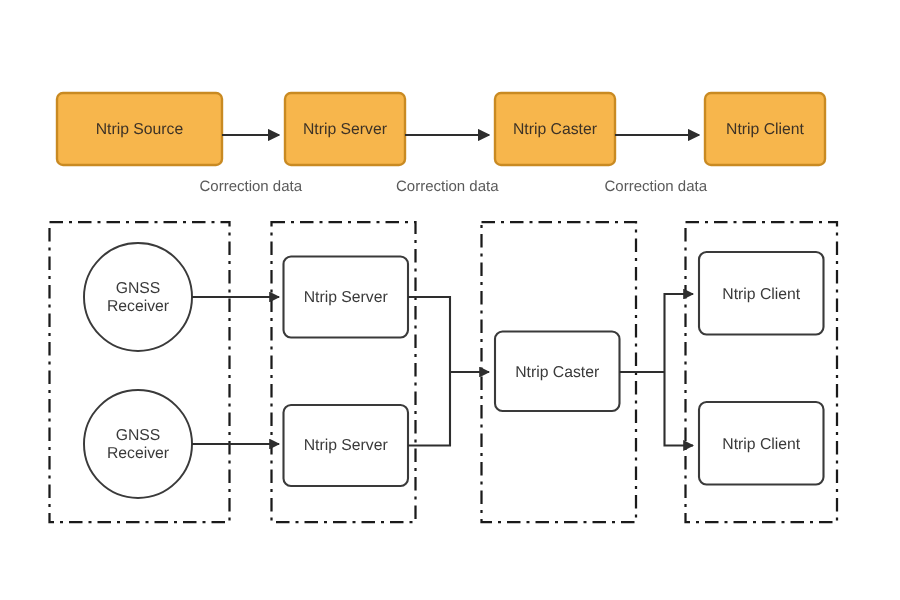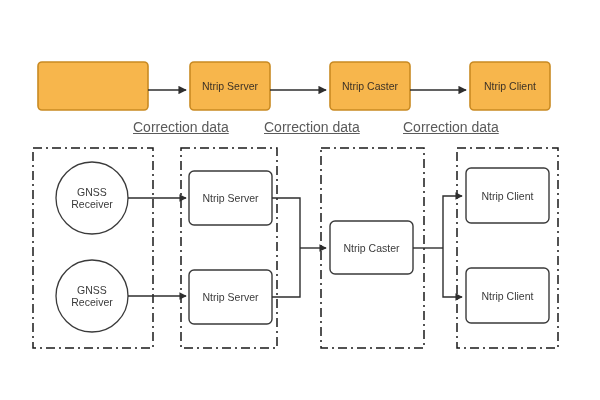--- a/index.html
+++ b/index.html
@@ -38,23 +38,22 @@
     pointer-events: none;
     white-space: pre-line;
   }
   .top-label {
     color: #3d3226;
     font-size: 10.5px;
   }
   .edge-label {
     position: absolute;
     color: #5a5a5a;
-    font-size: 14px;
+    font-size: 10px;
     white-space: nowrap;
-    text-decoration: underline;
   }
 </style>
 </head>
 <body>
 
 <div id="canvas">
 
   <svg class="layer" viewBox="0 0 600 400" xmlns="http://www.w3.org/2000/svg">
     <defs>
       <marker id="arrow" viewBox="0 0 10 10" refX="9" refY="5" markerWidth="6" markerHeight="6" orient="auto-start-reverse">
@@ -96,20 +95,21 @@
 
     <path d="M 272 198 L 300 198 L 300 248" fill="none" stroke="#2e2e2e" stroke-width="1.4"></path>
     <path d="M 272 297 L 300 297 L 300 248" fill="none" stroke="#2e2e2e" stroke-width="1.4"></path>
     <line x1="300" y1="248" x2="326" y2="248" stroke="#2e2e2e" stroke-width="1.4" marker-end="url(#arrowSm)"></line>
 
     <line x1="413" y1="248" x2="443" y2="248" stroke="#2e2e2e" stroke-width="1.4"></line>
     <path d="M 443 248 L 443 196 L 462 196" fill="none" stroke="#2e2e2e" stroke-width="1.4" marker-end="url(#arrowSm)"></path>
     <path d="M 443 248 L 443 297 L 462 297" fill="none" stroke="#2e2e2e" stroke-width="1.4" marker-end="url(#arrowSm)"></path>
   </svg>
 
+  <div class="node-label top-label" style="left:38px; top:62px; width:110px; height:48px;">Ntrip Source</div>
   <div class="node-label top-label" style="left:190px; top:62px; width:80px; height:48px;">Ntrip Server</div>
   <div class="node-label top-label" style="left:330px; top:62px; width:80px; height:48px;">Ntrip Caster</div>
   <div class="node-label top-label" style="left:470px; top:62px; width:80px; height:48px;">Ntrip Client</div>
 
   <div class="edge-label" style="left:133px; top:119px;">Correction data</div>
   <div class="edge-label" style="left:264px; top:119px;">Correction data</div>
   <div class="edge-label" style="left:403px; top:119px;">Correction data</div>
 
   <div class="node-label" style="left:56px; top:180px; width:72px; height:36px;">GNSS
 Receiver</div>

